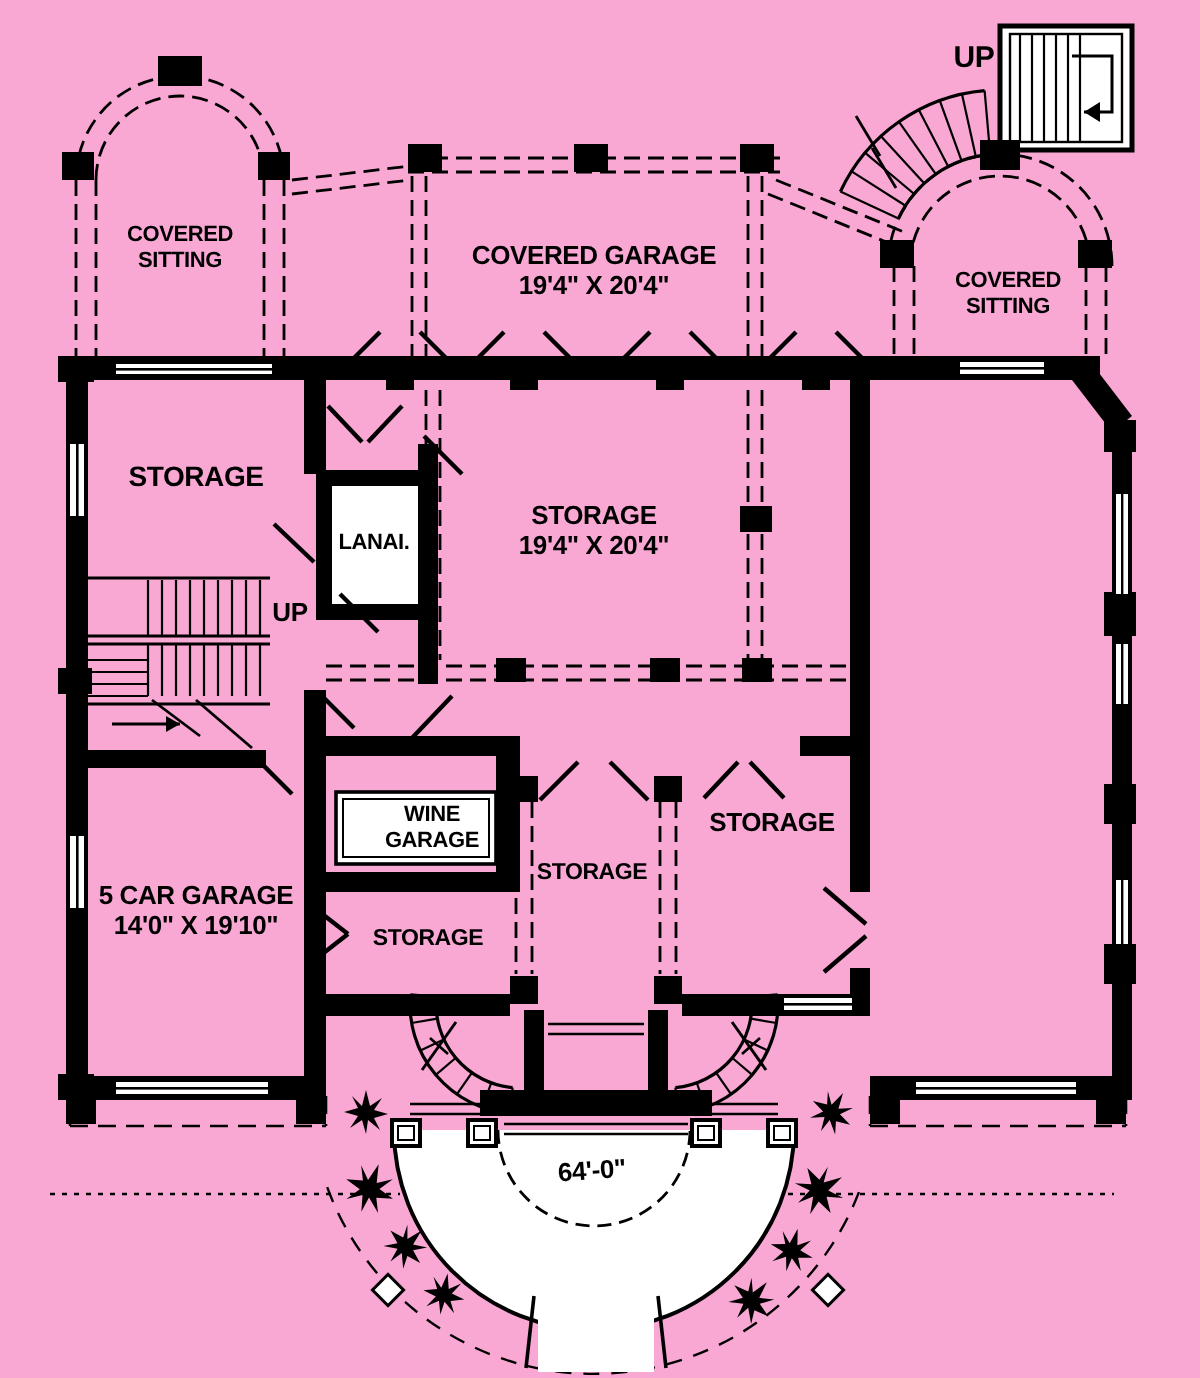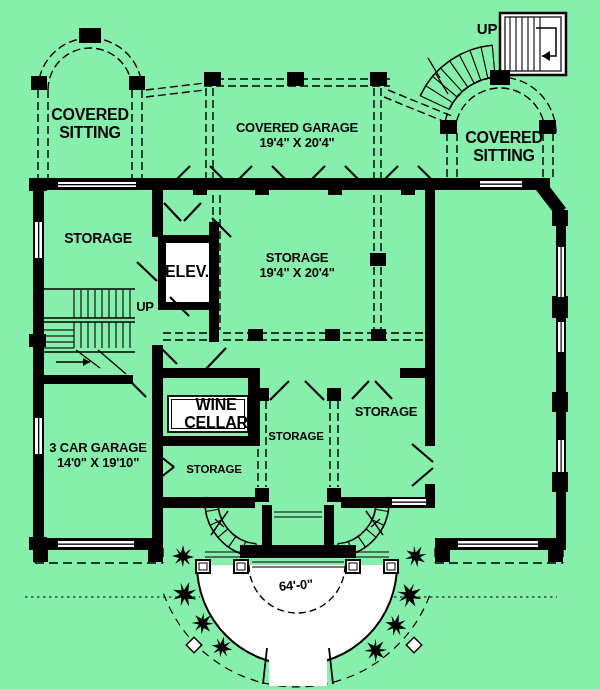--- a/index.html
+++ b/index.html
@@ -1,21 +1,21 @@
 <!DOCTYPE html>
 <html><head>
 <meta charset="utf-8">
 <style>
   html,body{margin:0;padding:0;background:#fff;}
-  .stage{position:relative;width:600px;height:689px;background:#86efac;overflow:hidden;
+  .stage{position:relative;width:600px;height:689px;background:#f9a8d4;overflow:hidden;
          font-family:"Liberation Sans",sans-serif;}
   .stage svg{position:absolute;left:0;top:0;}
   .lbl{position:absolute;transform:translate(-50%,-50%);color:#000;font-weight:bold;
        text-align:center;white-space:nowrap;line-height:1.15;letter-spacing:-0.2px;}
-  .fs11{font-size:11.5px}.fs12{font-size:16px}.fs13{font-size:13px}.fs14{font-size:14px}.fs15{font-size:15px}
+  .fs11{font-size:11.5px}.fs12{font-size:11px}.fs13{font-size:13px}.fs14{font-size:14px}.fs15{font-size:15px}
   .rot{transform:translate(-50%,-50%) rotate(-4deg);background:#fff;padding:0 2px;}
 </style>
 </head>
 <body>
 
 <div class="stage">
 
 <svg width="600" height="689" viewBox="0 0 600 689">
   <defs>
     <path id="plant" d="M0,-11 L2,-3 L8,-7 L4,-1 L11,1 L4,3 L7,9 L1,4 L0,11 L-2,4 L-8,8 L-4,2 L-11,0 L-4,-2 L-7,-8 L-2,-3 Z" fill="#000"></path>
@@ -348,41 +348,41 @@
   <div>19'4" X 20'4"</div>
 </div>
 
 <div class="lbl fs12" style="left:504px;top:147px">
   <div>COVERED</div>
   <div>SITTING</div>
 </div>
 
 <div class="lbl fs14" style="left:98px;top:238px">STORAGE</div>
 
-<div class="lbl fs12" style="left:187px;top:272px">ELEV.</div>
+<div class="lbl fs12" style="left:187px;top:272px">LANAI.</div>
 
 <div class="lbl fs13" style="left:297px;top:266px">
   <div>STORAGE</div>
   <div>19'4" X 20'4"</div>
 </div>
 
 <div class="lbl fs13" style="left:145px;top:307px">UP</div>
 
 
 <div class="lbl fs12" style="left:216px;top:414px">
   <div>WINE</div>
-  <div>CELLAR</div>
+  <div>GARAGE</div>
 </div>
 
 <div class="lbl fs13" style="left:386px;top:412px">STORAGE</div>
 
 <div class="lbl fs11" style="left:296px;top:437px">STORAGE</div>
 
 <div class="lbl fs13" style="left:98px;top:456px">
-  <div>3 CAR GARAGE</div>
+  <div>5 CAR GARAGE</div>
   <div>14'0" X 19'10"</div>
 </div>
 
 <div class="lbl fs11" style="left:214px;top:470px">STORAGE</div>
 
 <div class="lbl fs13 rot" style="left:296px;top:586px">64'-0"</div>
 
 </div>
 
 </body></html>

